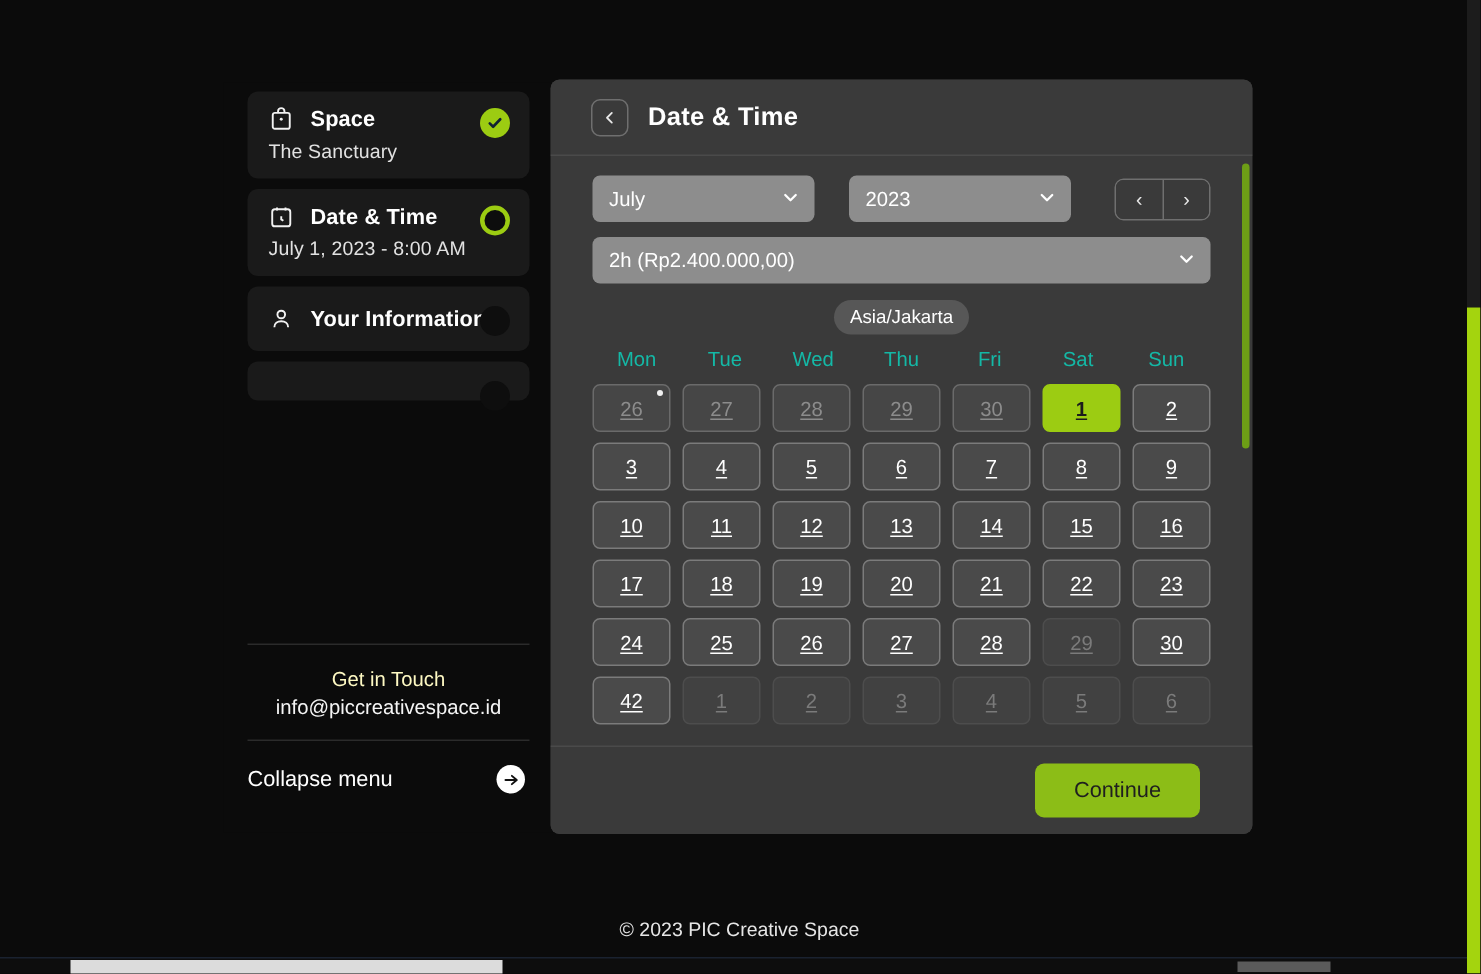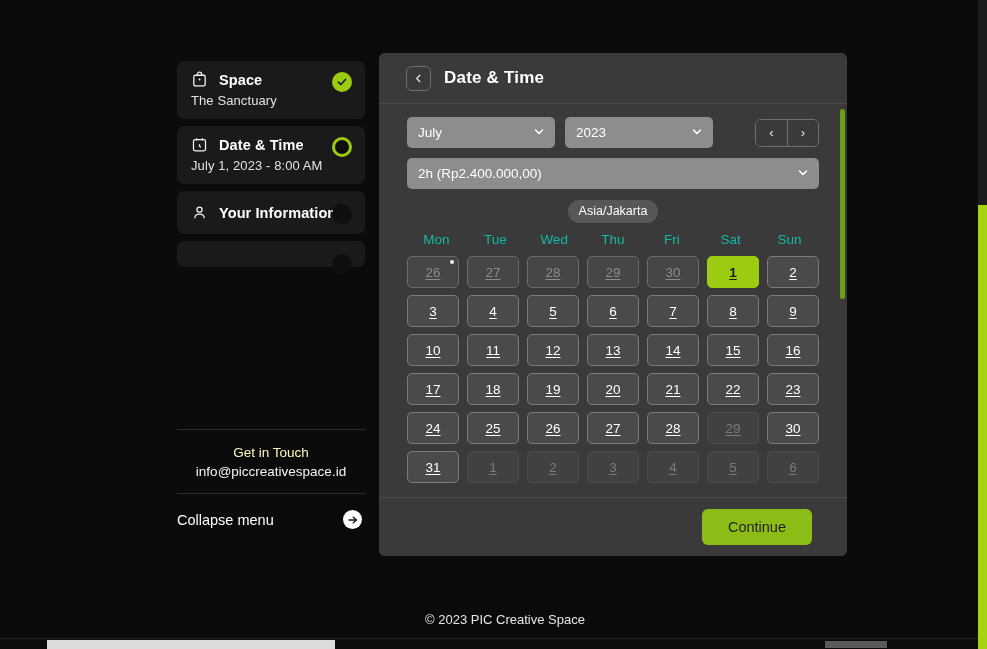--- a/index.html
+++ b/index.html
@@ -48,21 +48,21 @@
   }
   .hscroll-thumb2 {
     position: absolute; top: 2px; left: 825px;
     width: 62px; height: 7px;
     background: #5a5a5a;
   }
 
   
   .app {
     position: absolute;
-    left: 16px; top: 0;
+    left: 4px; top: 0;
     width: 854px; height: 638px;
   }
 
   
   .sidebar {
     position: absolute;
     left: 145px; top: 55px;
     width: 220px;
     height: 500px;
     background: #0b0b0b;
@@ -216,21 +216,21 @@
     top: 0; left: 0;
     width: 5px;
     height: 190px;
     border-radius: 3px;
     background: #6d9e16;
   }
 
   .controls-row {
     display: flex;
     align-items: center;
-    gap: 10px;
+    gap: 23px;
     margin-bottom: 10px;
   }
   .select {
     position: relative;
     height: 31px;
     background: #8d8d8d;
     border-radius: 5px;
     display: flex;
     align-items: center;
     padding: 0 11px;
@@ -610,21 +610,21 @@
             <div class="day">
               <span>28</span>
             </div>
             <div class="day disabled">
               <span>29</span>
             </div>
             <div class="day">
               <span>30</span>
             </div>
             <div class="day">
-              <span>31</span>
+              <span>42</span>
             </div>
             <div class="day disabled">
               <span>1</span>
             </div>
             <div class="day disabled">
               <span>2</span>
             </div>
             <div class="day disabled">
               <span>3</span>
             </div>

